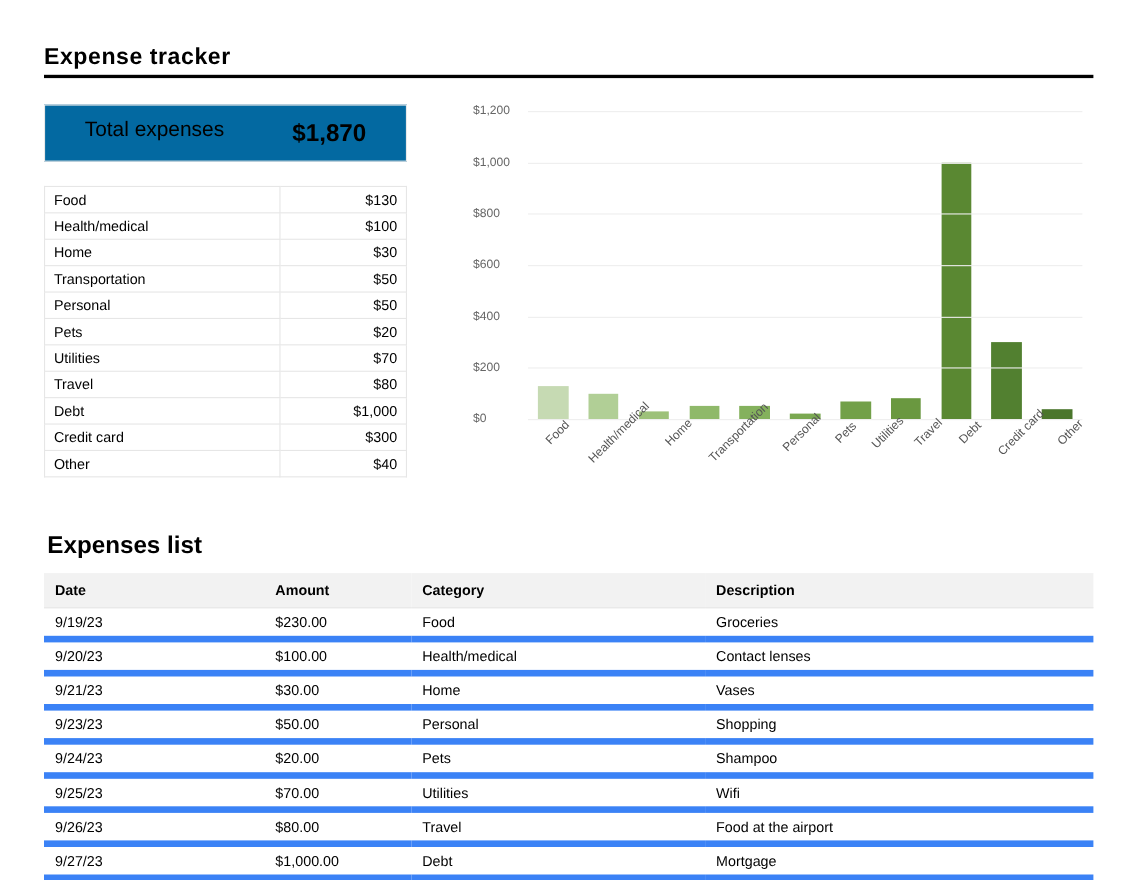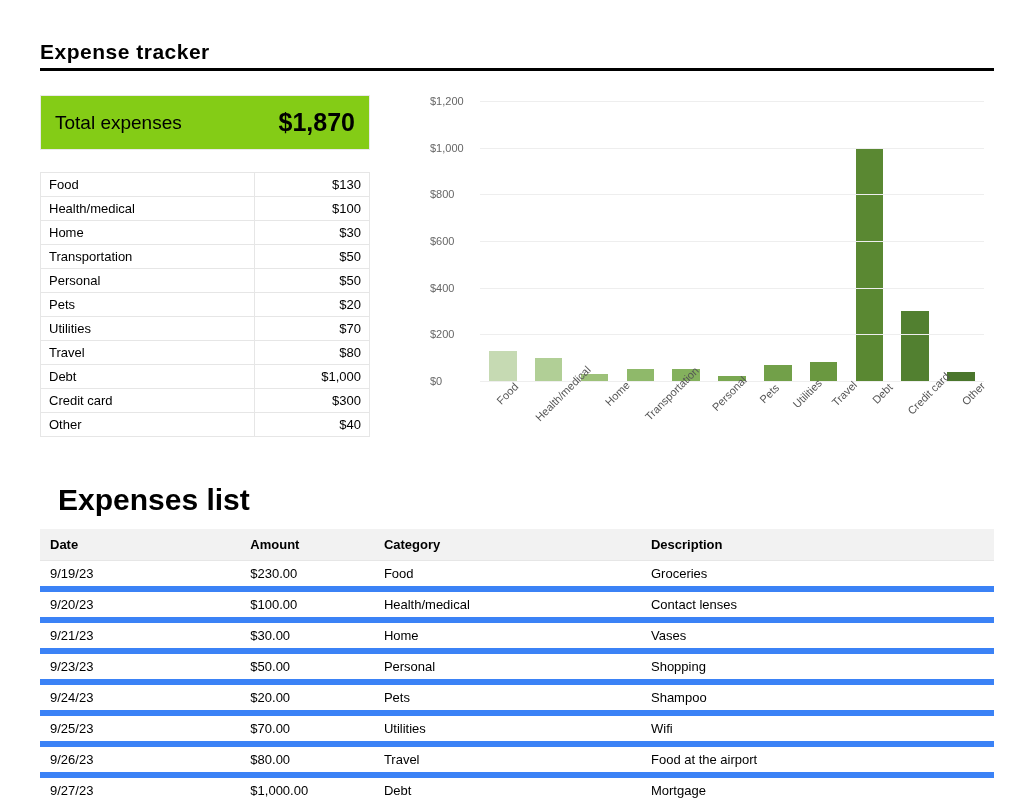--- a/index.html
+++ b/index.html
@@ -31,30 +31,29 @@
   .upper {
     display: flex;
     align-items: flex-start;
     gap: 60px;
   }
 
   
   .left-col { width: 330px; flex: 0 0 330px; }
 
   .total-box {
-    background: #84cc16;
+    background: #0369a1;
     display: flex;
     justify-content: space-between;
-    align-items: center;
-    padding: 12px 14px;
+    padding: 12px 36px;
     font-size: 19px;
     margin-bottom: 22px;
     border: 1px solid #e9e9e9;
   }
-  .total-value { font-weight: 700; font-size: 25px; }
+  .total-value { font-weight: 700; font-size: 22px; }
 
   table.cat {
     width: 100%;
     border-collapse: collapse;
     font-size: 13px;
   }
   table.cat td {
     border: 1px solid #e6e6e6;
     padding: 4px 8px;
   }
@@ -114,23 +113,23 @@
     transform: rotate(-45deg);
     transform-origin: top center;
     white-space: nowrap;
     padding-top: 6px;
     font-size: 11px;
     color: #555;
   }
 
   
   .list-title {
-    font-size: 30px;
+    font-size: 22px;
     font-weight: 700;
-    margin: 28px 0 12px 18px;
+    margin: 28px 0 12px 3px;
   }
   table.list {
     width: 100%;
     border-collapse: collapse;
     font-size: 13px;
   }
   table.list th {
     text-align: left;
     background: #f2f2f2;
     font-weight: 700;

